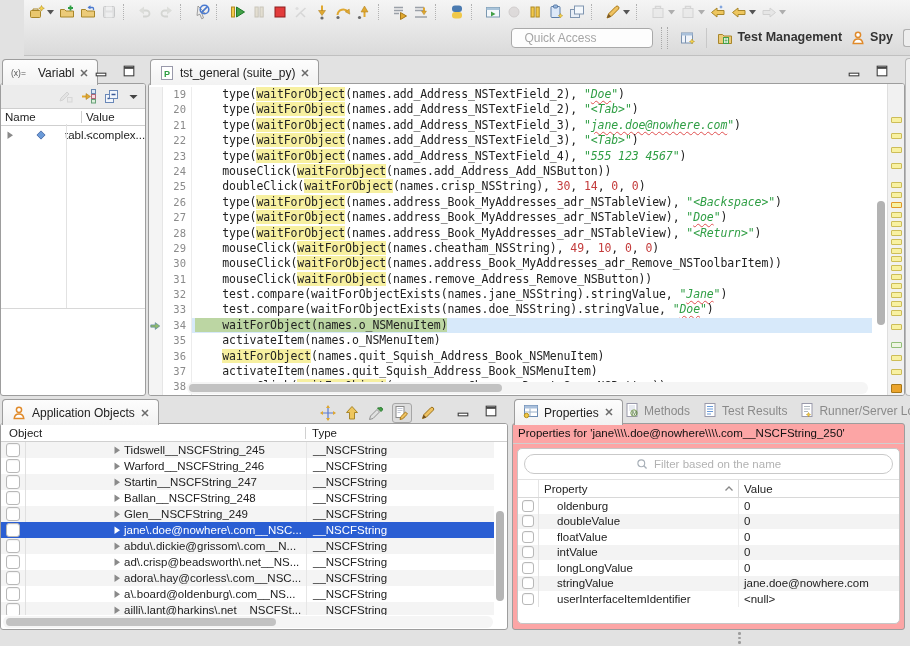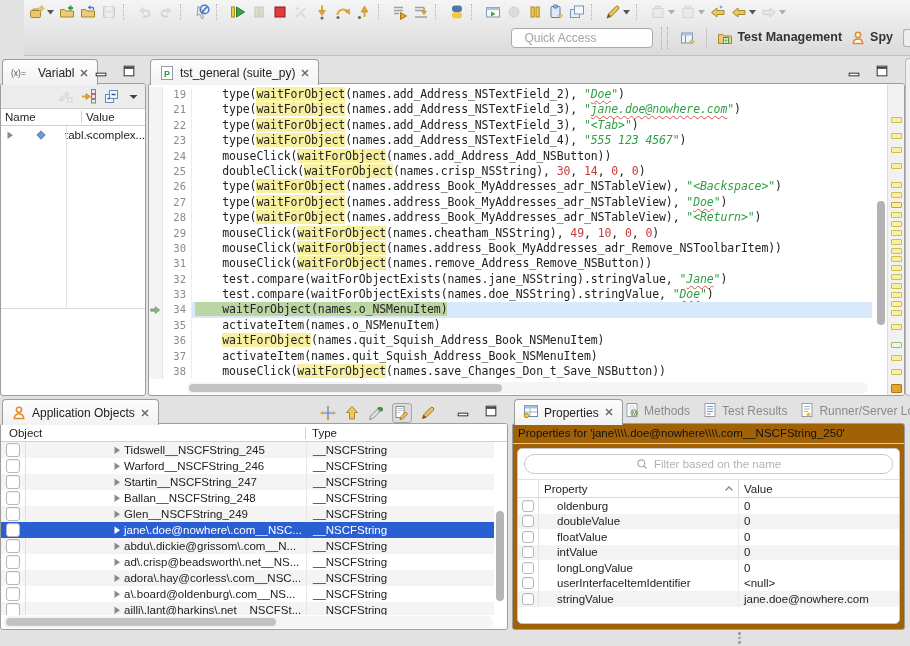--- a/index.html
+++ b/index.html
@@ -81,21 +81,21 @@
   .orow.sel .o-obj{border-right-color:transparent;}
   .tri{margin-right:2px;display:flex;flex:none;}
   .orow.sel .tri svg path{fill:#fff;}
   .o-type{flex:1;padding-left:6px;overflow:hidden;white-space:nowrap;}
   .o-vscroll{position:absolute;right:1px;top:18px;bottom:14px;width:12px;}
   .o-vthumb{position:absolute;left:2px;width:8px;border-radius:4px;background:#b5b5b5;top:40%;height:52%;}
   .o-hscroll{position:absolute;left:2px;right:14px;bottom:1px;height:12px;background:#f5f5f5;border-radius:6px;}
   .o-hthumb{position:absolute;left:3px;width:55%;height:8px;top:2px;border-radius:4px;background:#c2c2c2;}
   
   #propPanel{left:512px;top:398px;width:393px;height:232px;}
-  #propPanel .pbody{background:#a16207;}
+  #propPanel .pbody{background:#fca5a5;}
   .p-caption{height:19px;line-height:19px;padding-left:5px;font-size:11.5px;color:#111;border-bottom:1px solid #cfcfcf;white-space:nowrap;overflow:hidden;}
   .p-box{position:absolute;left:4px;right:4px;top:24px;bottom:5px;background:#fff;border:1px solid #c6c6c6;border-radius:5px;overflow:hidden;}
   .p-filter{margin:5px 6px;height:18px;border:1px solid #c9c9c9;border-radius:10px;background:#fff;display:flex;align-items:center;justify-content:center;gap:5px;color:#b2b2b2;font-size:11.5px;}
   .p-head{display:flex;height:17px;border-top:1px solid #e2e2e2;border-bottom:1px solid #d8d8d8;font-size:11.5px;align-items:center;}
   .p-cb{width:20px;flex:none;display:flex;justify-content:center;align-items:center;align-self:stretch;border-right:1px solid #e4e4e4;}
   .p-prop-h{width:200px;flex:none;display:flex;justify-content:space-between;align-items:center;padding:0 4px 0 5px;border-right:1px solid #d8d8d8;box-sizing:border-box;align-self:stretch;}
   .p-val-h{flex:1;padding-left:5px;}
   .prow{display:flex;height:15.5px;align-items:center;font-size:11.5px;}
   .prow.alt{background:#f3f3f3;}
   .p-prop{width:200px;flex:none;padding-left:18px;box-sizing:border-box;border-right:1px solid #ececec;overflow:hidden;white-space:nowrap;align-self:stretch;display:flex;align-items:center;}
@@ -527,20 +527,21 @@
           <svg width="14" height="14" viewBox="0 0 16 16" xmlns="http://www.w3.org/2000/svg">
             <rect x="2.5" y="2.5" width="11" height="11" fill="#fff" stroke="#3a3a3a" stroke-width="1.2"></rect>
             <line x1="2.5" y1="4.5" x2="13.5" y2="4.5" stroke="#3a3a3a" stroke-width="2"></line>
           </svg>
         </span>
     </div>
   </div>
   <div class="pbody">
     <div id="editor-lines">
         <div class="eln"><span class="eln-m"></span><span class="eln-n">19</span><span class="eln-c"><span class="sg-p">    type(</span><span class="sg-w">waitForObject</span><span class="sg-p">(names.add_Address_NSTextField_2), </span><span class="sg-s">"</span><span class="sg-q">Doe</span><span class="sg-s">"</span><span class="sg-p">)</span></span></div>
+        <div class="eln"><span class="eln-m"></span><span class="eln-n">20</span><span class="eln-c"><span class="sg-p">    type(</span><span class="sg-w">waitForObject</span><span class="sg-p">(names.add_Address_NSTextField_2), </span><span class="sg-s">"&lt;Tab&gt;"</span><span class="sg-p">)</span></span></div>
         <div class="eln"><span class="eln-m"></span><span class="eln-n">21</span><span class="eln-c"><span class="sg-p">    type(</span><span class="sg-w">waitForObject</span><span class="sg-p">(names.add_Address_NSTextField_3), </span><span class="sg-s">"</span><span class="sg-q">jane.doe@nowhere.com</span><span class="sg-s">"</span><span class="sg-p">)</span></span></div>
         <div class="eln"><span class="eln-m"></span><span class="eln-n">22</span><span class="eln-c"><span class="sg-p">    type(</span><span class="sg-w">waitForObject</span><span class="sg-p">(names.add_Address_NSTextField_3), </span><span class="sg-s">"&lt;Tab&gt;"</span><span class="sg-p">)</span></span></div>
         <div class="eln"><span class="eln-m"></span><span class="eln-n">23</span><span class="eln-c"><span class="sg-p">    type(</span><span class="sg-w">waitForObject</span><span class="sg-p">(names.add_Address_NSTextField_4), </span><span class="sg-s">"555 123 4567"</span><span class="sg-p">)</span></span></div>
         <div class="eln"><span class="eln-m"></span><span class="eln-n">24</span><span class="eln-c"><span class="sg-p">    mouseClick(</span><span class="sg-w">waitForObject</span><span class="sg-p">(names.add_Address_Add_NSButton))</span></span></div>
         <div class="eln"><span class="eln-m"></span><span class="eln-n">25</span><span class="eln-c"><span class="sg-p">    doubleClick(</span><span class="sg-w">waitForObject</span><span class="sg-p">(names.crisp_NSString), </span><span class="sg-n">30</span><span class="sg-p">, </span><span class="sg-n">14</span><span class="sg-p">, </span><span class="sg-n">0</span><span class="sg-p">, </span><span class="sg-n">0</span><span class="sg-p">)</span></span></div>
         <div class="eln"><span class="eln-m"></span><span class="eln-n">26</span><span class="eln-c"><span class="sg-p">    type(</span><span class="sg-w">waitForObject</span><span class="sg-p">(names.address_Book_MyAddresses_adr_NSTableView), </span><span class="sg-s">"&lt;Backspace&gt;"</span><span class="sg-p">)</span></span></div>
         <div class="eln"><span class="eln-m"></span><span class="eln-n">27</span><span class="eln-c"><span class="sg-p">    type(</span><span class="sg-w">waitForObject</span><span class="sg-p">(names.address_Book_MyAddresses_adr_NSTableView), </span><span class="sg-s">"</span><span class="sg-q">Doe</span><span class="sg-s">"</span><span class="sg-p">)</span></span></div>
         <div class="eln"><span class="eln-m"></span><span class="eln-n">28</span><span class="eln-c"><span class="sg-p">    type(</span><span class="sg-w">waitForObject</span><span class="sg-p">(names.address_Book_MyAddresses_adr_NSTableView), </span><span class="sg-s">"&lt;Return&gt;"</span><span class="sg-p">)</span></span></div>
         <div class="eln"><span class="eln-m"></span><span class="eln-n">29</span><span class="eln-c"><span class="sg-p">    mouseClick(</span><span class="sg-w">waitForObject</span><span class="sg-p">(names.cheatham_NSString), </span><span class="sg-n">49</span><span class="sg-p">, </span><span class="sg-n">10</span><span class="sg-p">, </span><span class="sg-n">0</span><span class="sg-p">, </span><span class="sg-n">0</span><span class="sg-p">)</span></span></div>
         <div class="eln"><span class="eln-m"></span><span class="eln-n">30</span><span class="eln-c"><span class="sg-p">    mouseClick(</span><span class="sg-w">waitForObject</span><span class="sg-p">(names.address_Book_MyAddresses_adr_Remove_NSToolbarItem))</span></span></div>
@@ -918,33 +919,33 @@
             <span class="p-prop">intValue</span>
             <span class="p-val">0</span>
           </div>
           <div class="prow">
             <span class="p-cb">
               <span class="cbx" style="width: 10px; height: 10px;"></span>
             </span>
             <span class="p-prop">longLongValue</span>
             <span class="p-val">0</span>
           </div>
+          <div class="prow alt">
+            <span class="p-cb">
+              <span class="cbx" style="width: 10px; height: 10px;"></span>
+            </span>
+            <span class="p-prop">stringValue</span>
+            <span class="p-val">jane.doe@nowhere.com</span>
+          </div>
           <div class="prow">
             <span class="p-cb">
               <span class="cbx" style="width: 10px; height: 10px;"></span>
             </span>
             <span class="p-prop">userInterfaceItemIdentifier</span>
             <span class="p-val">&lt;null&gt;</span>
-          </div>
-          <div class="prow alt">
-            <span class="p-cb">
-              <span class="cbx" style="width: 10px; height: 10px;"></span>
-            </span>
-            <span class="p-prop">stringValue</span>
-            <span class="p-val">jane.doe@nowhere.com</span>
           </div>
         </div>
     </div>
   </div>
 </div>
 
 <div id="bottom">
   <div class="grip">
       <span></span>
       <span></span>

